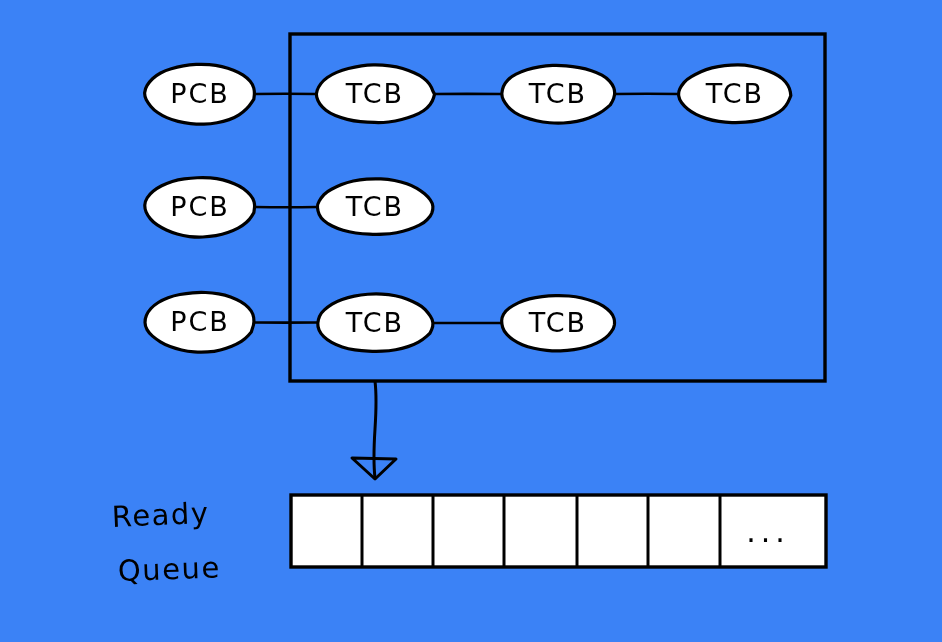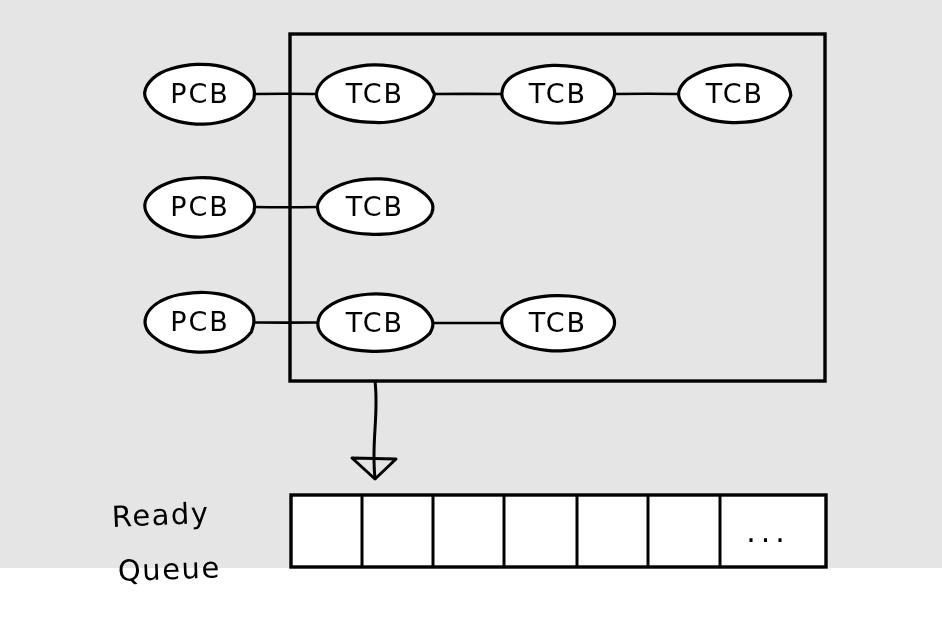--- a/index.html
+++ b/index.html
@@ -10,22 +10,22 @@
   }
   body {
     width: 942px;
     height: 642px;
     font-family: "DejaVu Sans", sans-serif;
     overflow: hidden;
   }
   #canvas {
     position: relative;
     width: 942px;
-    height: 568px;
-    background: #e5e5e5;
+    height: 642px;
+    background: #3b82f6;
   }
   #diagram {
     position: absolute;
     top: 0;
     left: 0;
     width: 942px;
     height: 642px;
   }
   .node-label {
     font-family: "DejaVu Sans", sans-serif;

